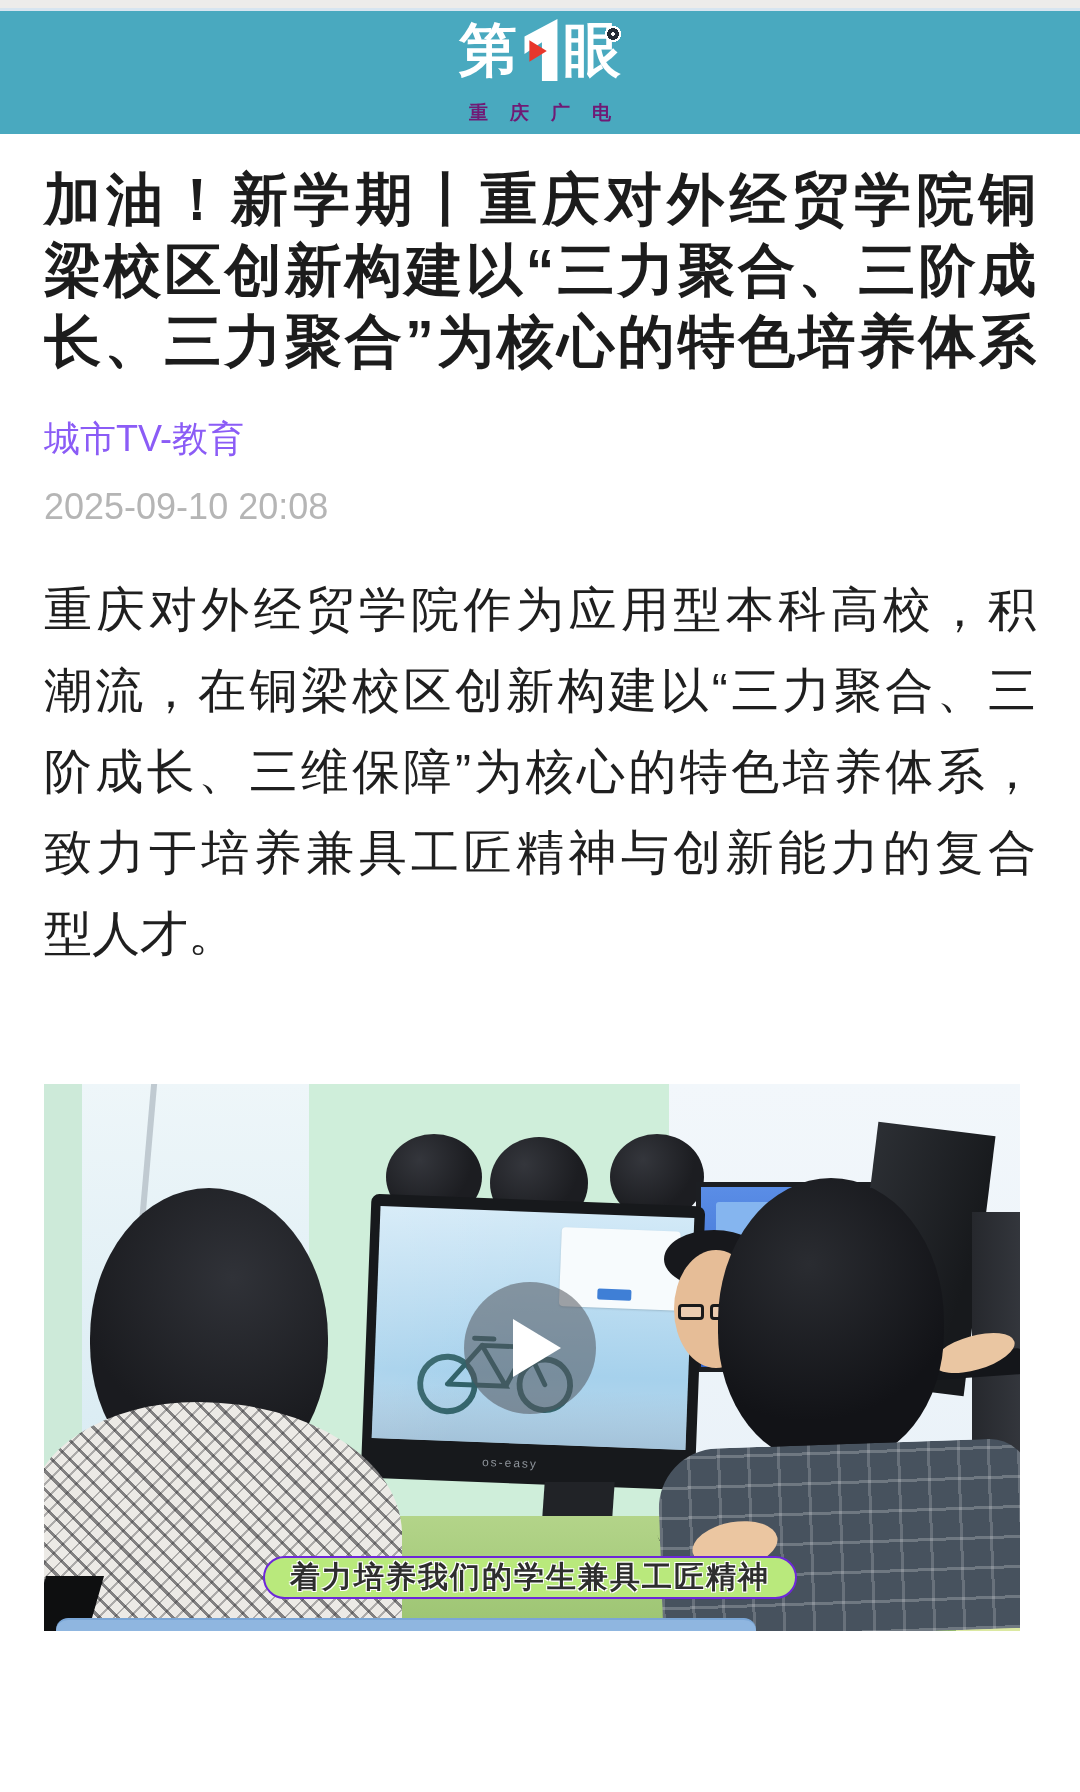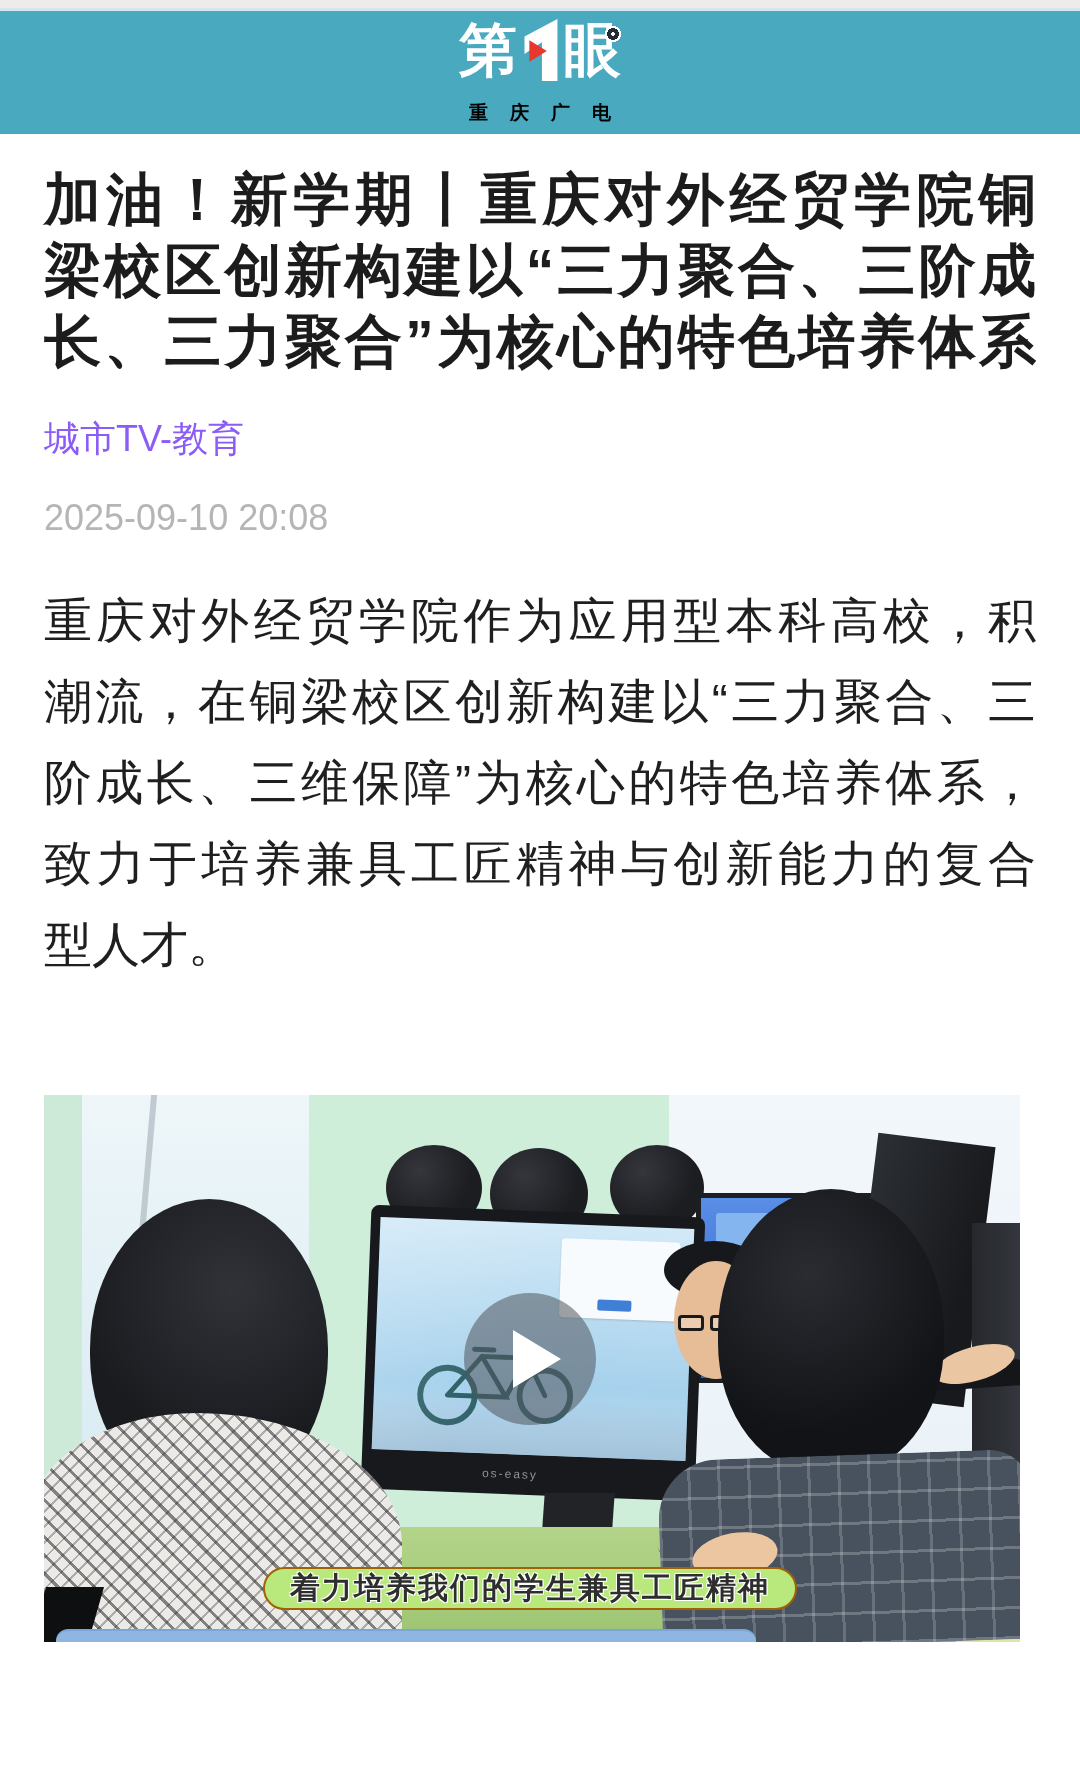--- a/index.html
+++ b/index.html
@@ -8,28 +8,28 @@
 
   
   .top-strip { height:11px; background:#edecea; border-bottom:3px solid #d7e5f0; }
   .header { height:123px; background:#49a9bf; display:flex; align-items:center; justify-content:center; }
   .logo { display:flex; flex-direction:column; align-items:center; }
   .logo-main { display:flex; align-items:center; gap:3px; color:#ffffff; font-weight:800; font-size:58px; line-height:1; }
   .logo-one { width:40px; height:62px; display:block; }
   .logo-eye { position:relative; display:inline-block; }
   .logo-lens { position:absolute; top:4px; right:-1px; width:18px; height:18px; border-radius:50%;
     background:radial-gradient(circle at 50% 50%, #fff 0 2px, #232a33 2px 6px, #fff 6px 8px, rgba(255,255,255,0) 8px); }
-  .logo-sub { margin-top:19px; color:#000000; font-size:19px; font-weight:700; letter-spacing:22px; padding-left:22px;text-align:right; }
+  .logo-sub { margin-top:19px; color:#701a75; font-size:19px; font-weight:700; letter-spacing:22px; padding-left:22px;text-align:right; }
 
   
   .content { padding:0 44px; }
   .title { margin-top:30px; color:#1c1c1c; font-size:57px; font-weight:700; line-height:71px; }
   .title .line { text-align:justify; text-align-last:justify; }
   .meta-source { margin-top:40px; font-size:36px; line-height:44px; color:#8b5cf6; }
-  .meta-date { margin-top:35px; font-size:36px; line-height:44px; color:#b5b5b5; }
+  .meta-date { margin-top:24px; font-size:36px; line-height:44px; color:#b5b5b5; }
   .body-par { margin-top:40px; color:#1f1f1f; font-size:48px; line-height:81px; }
   .body-par .line { text-align:justify; text-align-last:justify; }
   .body-par .line:last-child { text-align-last:left; }
 
   
   .photo { position:relative; margin-top:110px; width:976px; height:547px; background:#cfeeda; overflow:hidden; }
   .photo * { position:absolute; }
   .zone-left { left:0; top:0; width:265px; height:547px; background:linear-gradient(180deg,#eef6f9 0%,#dcedf4 60%,#d3e8f0 100%); }
   .zone-left-edge { left:0; top:0; width:38px; height:547px; background:#cdead9; }
   .zone-right { left:625px; top:0; width:351px; height:547px; background:linear-gradient(180deg,#f2f7fb 0%,#e7f0f7 100%); }
@@ -85,21 +85,21 @@
     background:#eceae6;
     background-image:repeating-linear-gradient(45deg, rgba(25,25,30,.5) 0 3px, rgba(0,0,0,0) 3px 13px),
                      repeating-linear-gradient(-45deg, rgba(25,25,30,.3) 0 2px, rgba(0,0,0,0) 2px 11px); }
   .corner-monitor { left:-6px; top:492px; width:58px; height:56px; background:#0e0f10; transform:skewX(-16deg); }
   .chair-blue { left:12px; top:534px; width:700px; height:14px; background:#8fb6e0; border-radius:12px 12px 0 0; border-top:2px solid #7aa6d6; }
 
   .play-btn { left:420px; top:198px; width:132px; height:132px; border-radius:50%; background:rgba(82,86,92,.55);
     display:flex; align-items:center; justify-content:center; cursor:pointer; }
   .play-tri { position:static; width:0; height:0; border-left:48px solid #ffffff; border-top:29px solid transparent; border-bottom:29px solid transparent; margin-left:14px; }
 
-  .caption-pill { left:219px; top:472px; width:534px; height:43px; background:#b9e97c; border:2px solid #a16207; border-radius:22px;
+  .caption-pill { left:219px; top:472px; width:534px; height:43px; background:#b9e97c; border:2px solid #6d28d9; border-radius:22px;
     display:flex; align-items:center; justify-content:center; }
   .caption-text { position:static; font-size:30px; font-weight:700; color:#2e2e2e; letter-spacing:2px; white-space:nowrap;
     text-shadow:-1px -1px 0 #fff, 1px -1px 0 #fff, -1px 1px 0 #fff, 1px 1px 0 #fff; }
 </style>
 </head>
 <body>
 
 <div class="page">
 
   <div class="top-strip"></div>

